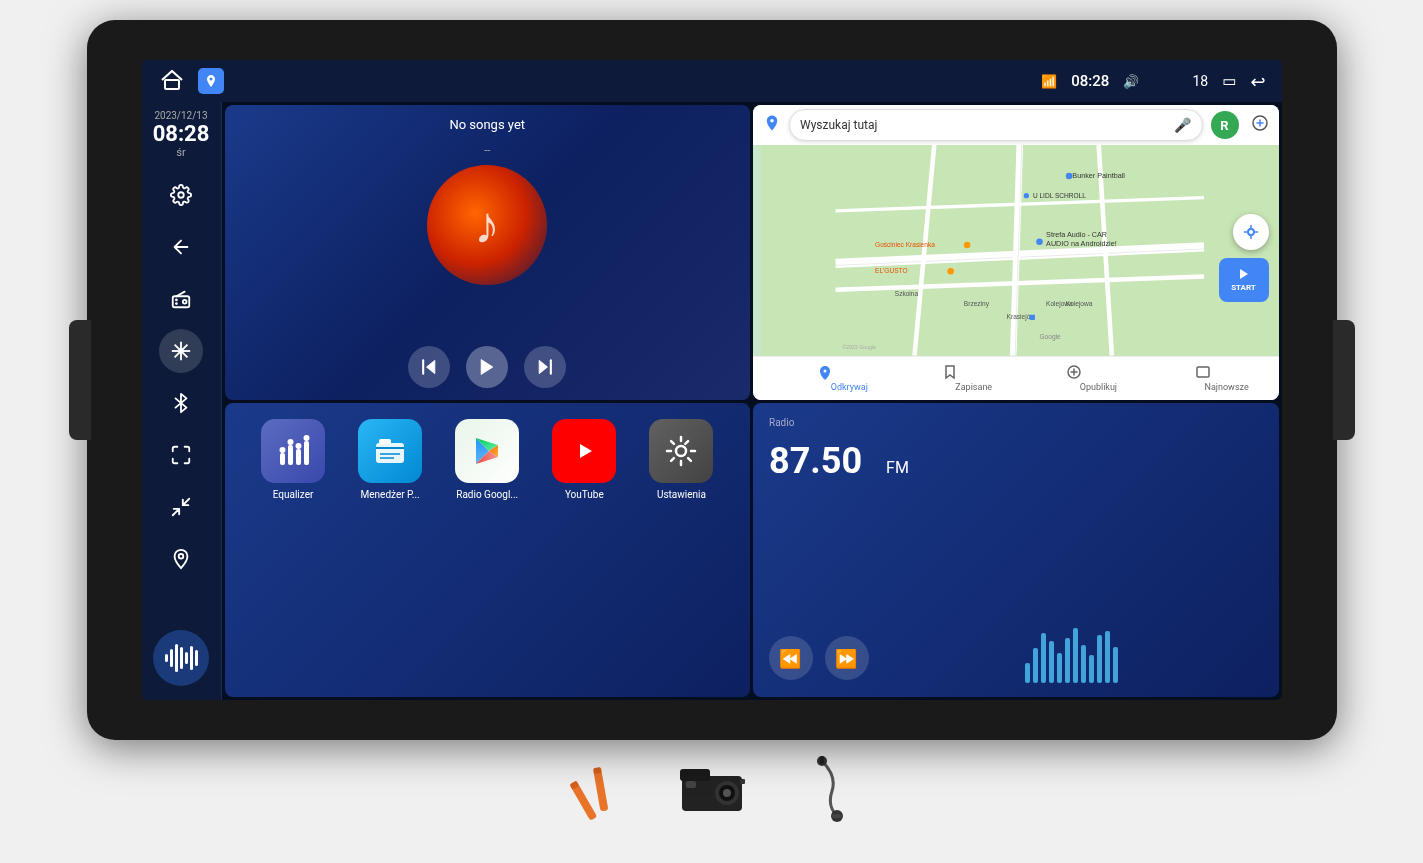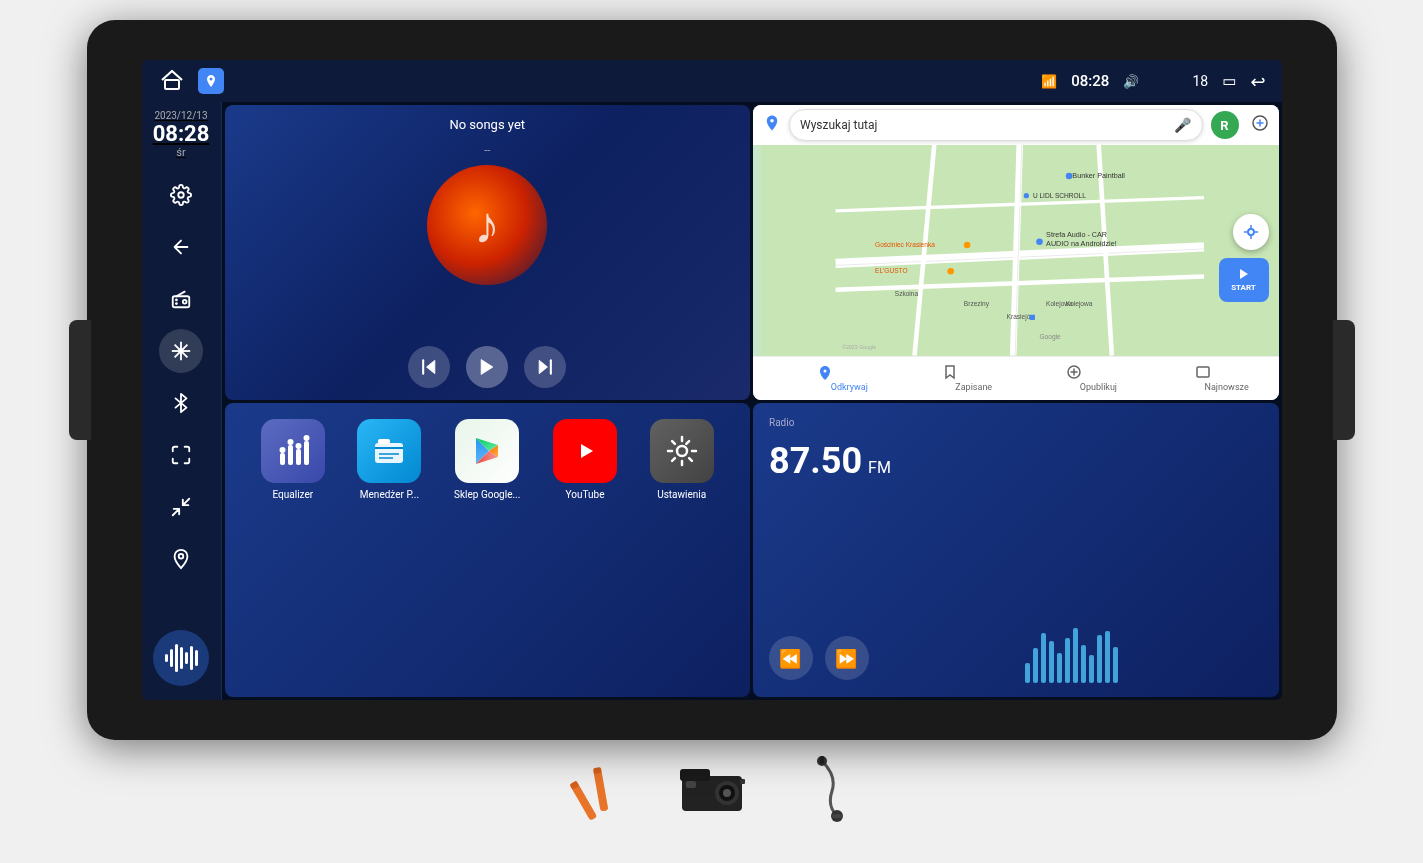--- a/index.html
+++ b/index.html
@@ -99,21 +99,20 @@
       width: 80px;
       height: 100%;
       background: #0d1a3a;
       display: flex;
       flex-direction: column;
       align-items: center;
       padding: 8px 0;
       gap: 4px;
       flex-shrink: 0;
       border-right: 1px solid #1a2a5a;
-      text-decoration: underline;
     }
     .sidebar-date-time {
       color: white;
       text-align: center;
       margin-bottom: 8px;
     }
     .sidebar-date {
       font-size: 10px;
       color: #aaa;
     }
@@ -396,21 +395,21 @@
       flex-direction: column;
     }
     .radio-label {
       color: #aac;
       font-size: 10px;
       margin-bottom: 12px;
     }
     .radio-freq-row {
       display: flex;
       align-items: baseline;
-      gap: 6px;
+      gap: 24px;
     }
     .radio-freq {
       color: white;
       font-size: 36px;
       font-weight: bold;
     }
     .radio-band {
       color: white;
       font-size: 16px;
     }
@@ -781,21 +780,21 @@
                     <stop offset="0%" stop-color="#f44336"></stop>
                     <stop offset="100%" stop-color="#ef9a9a"></stop>
                   </linearGradient>
                 </defs>
                 <polygon points="7,5 7,31 20,18" fill="url(#g3)"></polygon>
                 <polygon points="7,5 29,12 20,18" fill="url(#g1)"></polygon>
                 <polygon points="7,31 29,24 20,18" fill="url(#g4)"></polygon>
                 <polygon points="29,12 29,24 20,18" fill="url(#g2)"></polygon>
               </svg>
             </div>
-            <span class="app-label">Sklep Google...</span>
+            <span class="app-label">Radio Googl...</span>
           </div>
 
           <div class="app-icon-item">
             <div class="app-icon-box youtube-bg">
               <svg width="40" height="30" viewBox="0 0 40 30">
                 <rect width="40" height="30" rx="6" fill="#ff0000"></rect>
                 <polygon points="16,8 28,15 16,22" fill="white"></polygon>
               </svg>
             </div>
             <span class="app-label">YouTube</span>

